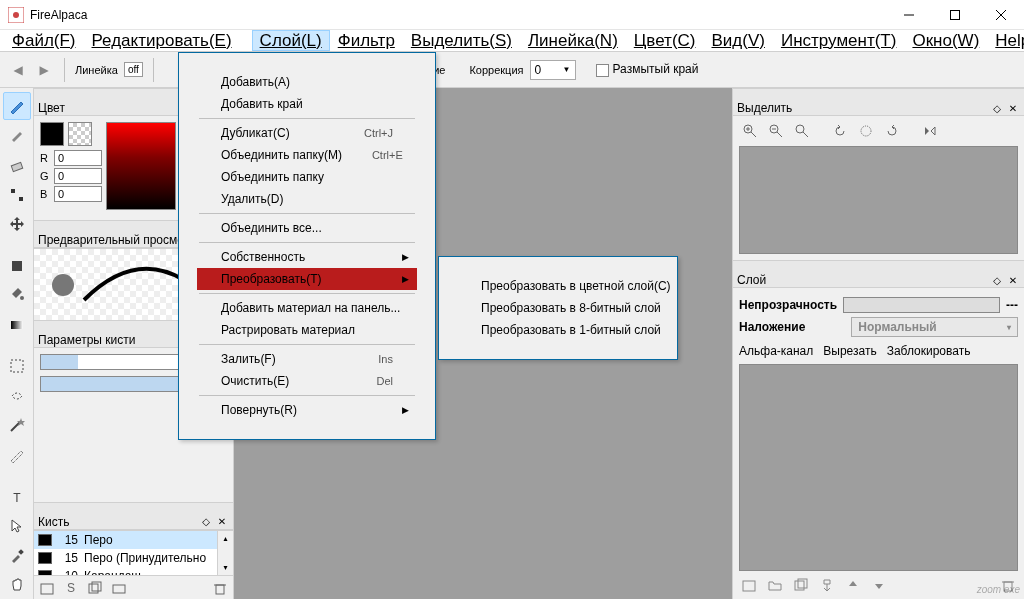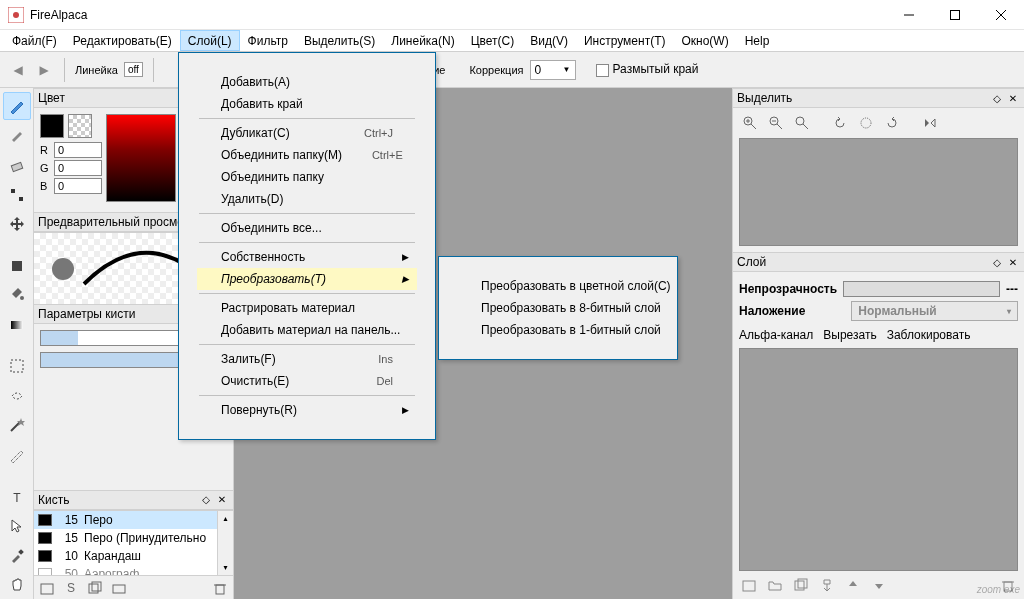--- a/index.html
+++ b/index.html
@@ -7,43 +7,43 @@
 
 
 .titlebar { height: 30px; display: flex; align-items: center; padding: 0 0 0 8px; border-bottom: 1px solid #e5e5e5; }
 .titlebar .app-icon { width: 16px; height: 16px; margin-right: 6px; }
 .titlebar .title { flex: 1; font-size: 12px; }
 .titlebar .winbtns { display: flex; }
 .titlebar .winbtn { width: 46px; height: 30px; display: flex; align-items: center; justify-content: center; }
 
 
 .menubar { height: 22px; display: flex; align-items: stretch; border-bottom: 1px solid #d0d0d0; padding-left: 4px; }
-.menubar .menuitem { padding: 0 8px; display: flex; align-items: center; font-size: 12px; cursor: default; }
-.menubar .menuitem.active { background: #cce8ff; border: 1px solid #99d1ff; padding: 0 7px; }
+.menubar .menuitem { padding: 0 8px; display: flex; align-items: center; font-size: 17px; cursor: default; text-decoration: underline; }
+.menubar .menuitem.active { background: #cce8ff; border: 1px solid #99d1ff; padding: 0 7px; margin-left: 12px; }
 
 
 .toolbar { height: 36px; background: #f0f0f0; border-bottom: 1px solid #d0d0d0; display: flex; align-items: center; padding: 0 8px; gap: 6px; }
 .toolbar .arrowbtn { width: 20px; height: 24px; display: flex; align-items: center; justify-content: center; color: #888; }
 .toolbar .sep { width: 1px; height: 24px; background: #c0c0c0; margin: 0 4px; }
 .toolbar .label { font-size: 11px; }
 .toolbar .offbtn { border: 1px solid #999; padding: 1px 3px; font-size: 10px; background: #fff; }
 .toolbar .combo { width: 46px; height: 20px; border: 1px solid #aaa; background: #fff; display: inline-flex; align-items: center; justify-content: space-between; padding: 0 4px; font-size: 11px; }
 .toolbar .chk { width: 13px; height: 13px; border: 1px solid #888; background: #fff; display: inline-block; vertical-align: middle; margin-right: 4px; }
 
 
 .main { position: absolute; top: 88px; left: 0; right: 0; bottom: 0; display: flex; }
 
 
 .toolstrip { width: 34px; background: #f0f0f0; border-right: 1px solid #d0d0d0; display: flex; flex-direction: column; align-items: center; padding-top: 4px; gap: 2px; }
 .toolstrip .tool { width: 28px; height: 28px; display: flex; align-items: center; justify-content: center; border-radius: 2px; }
 .toolstrip .tool.active { background: #cce8ff; border: 1px solid #99d1ff; }
 
 
 .leftcol { width: 200px; background: #f0f0f0; border-right: 1px solid #d0d0d0; display: flex; flex-direction: column; }
-.panel-header { height: 20px; background: #e8e8e8; border-top: 1px solid #d0d0d0; border-bottom: 1px solid #d0d0d0; display: flex; align-items: center; padding: 0 4px; font-size: 11px; }
+.panel-header { height: 28px; background: #e8e8e8; border-top: 1px solid #d0d0d0; border-bottom: 1px solid #d0d0d0; display: flex; align-items: flex-end; padding: 0 4px; font-size: 11px; }
 .panel-header .spacer { flex: 1; }
 .panel-header .hbtn { width: 14px; height: 14px; margin-left: 2px; display: flex; align-items: center; justify-content: center; font-size: 10px; border: 1px solid transparent; }
 
 
 .color-panel { padding: 6px; }
 .color-main { display: flex; gap: 4px; margin-bottom: 4px; }
 .swatch-fg { width: 24px; height: 24px; background: #000; border: 1px solid #888; }
 .swatch-bg { width: 24px; height: 24px; background-image: linear-gradient(45deg,#ccc 25%,transparent 25%,transparent 75%,#ccc 75%),linear-gradient(45deg,#ccc 25%,transparent 25%,transparent 75%,#ccc 75%); background-size: 8px 8px; background-position: 0 0,4px 4px; background-color: #fff; border: 1px solid #888; }
 .color-picker { width: 70px; height: 88px; background: linear-gradient(to bottom, #ff0000, #800000 40%, #000); border: 1px solid #888; position: relative; }
 .rgb-row { display: flex; align-items: center; gap: 4px; margin-top: 2px; }
@@ -85,21 +85,21 @@
 .opacity-slider { flex: 1; height: 16px; background: #ddd; border: 1px solid #888; }
 .blend-combo { flex: 1; height: 20px; background: #e8e8e8; border: 1px solid #aaa; display: flex; align-items: center; padding: 0 6px; font-size: 11px; color: #888; margin-left: 40px; }
 .layer-chks { display: flex; gap: 10px; padding: 0 6px 6px; font-size: 11px; }
 .layer-list { flex: 1; background: #9e9e9e; border: 1px solid #888; margin: 0 6px; }
 .layer-footer { height: 28px; display: flex; align-items: center; padding: 0 6px; gap: 6px; }
 .layer-footer .lbtn { width: 20px; height: 20px; display: flex; align-items: center; justify-content: center; }
 
 
 .dropdown { position: absolute; background: #f0f0f0; border: 1px solid #0369a1; box-shadow: 2px 2px 4px rgba(0,0,0,0.2); padding: 18px; }
 .dropdown .ditem { height: 22px; display: flex; align-items: center; padding: 0 24px 0 24px; font-size: 12px; position: relative; white-space: nowrap; }
-.dropdown .ditem.highlighted { background: #fef9c3; font-style: italic; }
+.dropdown .ditem.highlighted { background: #b91c1c; }
 .dropdown .ditem .shortcut { margin-left: auto; padding-left: 30px; color: #555; font-size: 11px; }
 .dropdown .ditem .arrow { position: absolute; right: 8px; font-size: 9px; }
 .dropdown .dsep { height: 1px; background: #c0c0c0; margin: 3px 2px; }
 
 
 .watermark { position: absolute; right: 4px; bottom: 4px; opacity: 0.3; font-size: 10px; font-style: italic; }
 
 svg { display: block; }
 </style>
 </head>
@@ -542,24 +542,24 @@
   <div class="ditem">
       <span>Собственность</span>
       <span class="arrow">▶</span>
     </div>
   <div class="ditem highlighted">
       <span>Преобразовать(T)</span>
       <span class="arrow">▶</span>
     </div>
   <div class="dsep"></div>
   <div class="ditem">
+      <span>Добавить материал на панель...</span>
+    </div>
+  <div class="ditem">
       <span>Растрировать материал</span>
-    </div>
-  <div class="ditem">
-      <span>Добавить материал на панель...</span>
     </div>
   <div class="dsep"></div>
   <div class="ditem">
       <span>Залить(F)</span>
       <span class="shortcut">Ins</span>
     </div>
   <div class="ditem">
       <span>Очистить(E)</span>
       <span class="shortcut">Del</span>
     </div>

